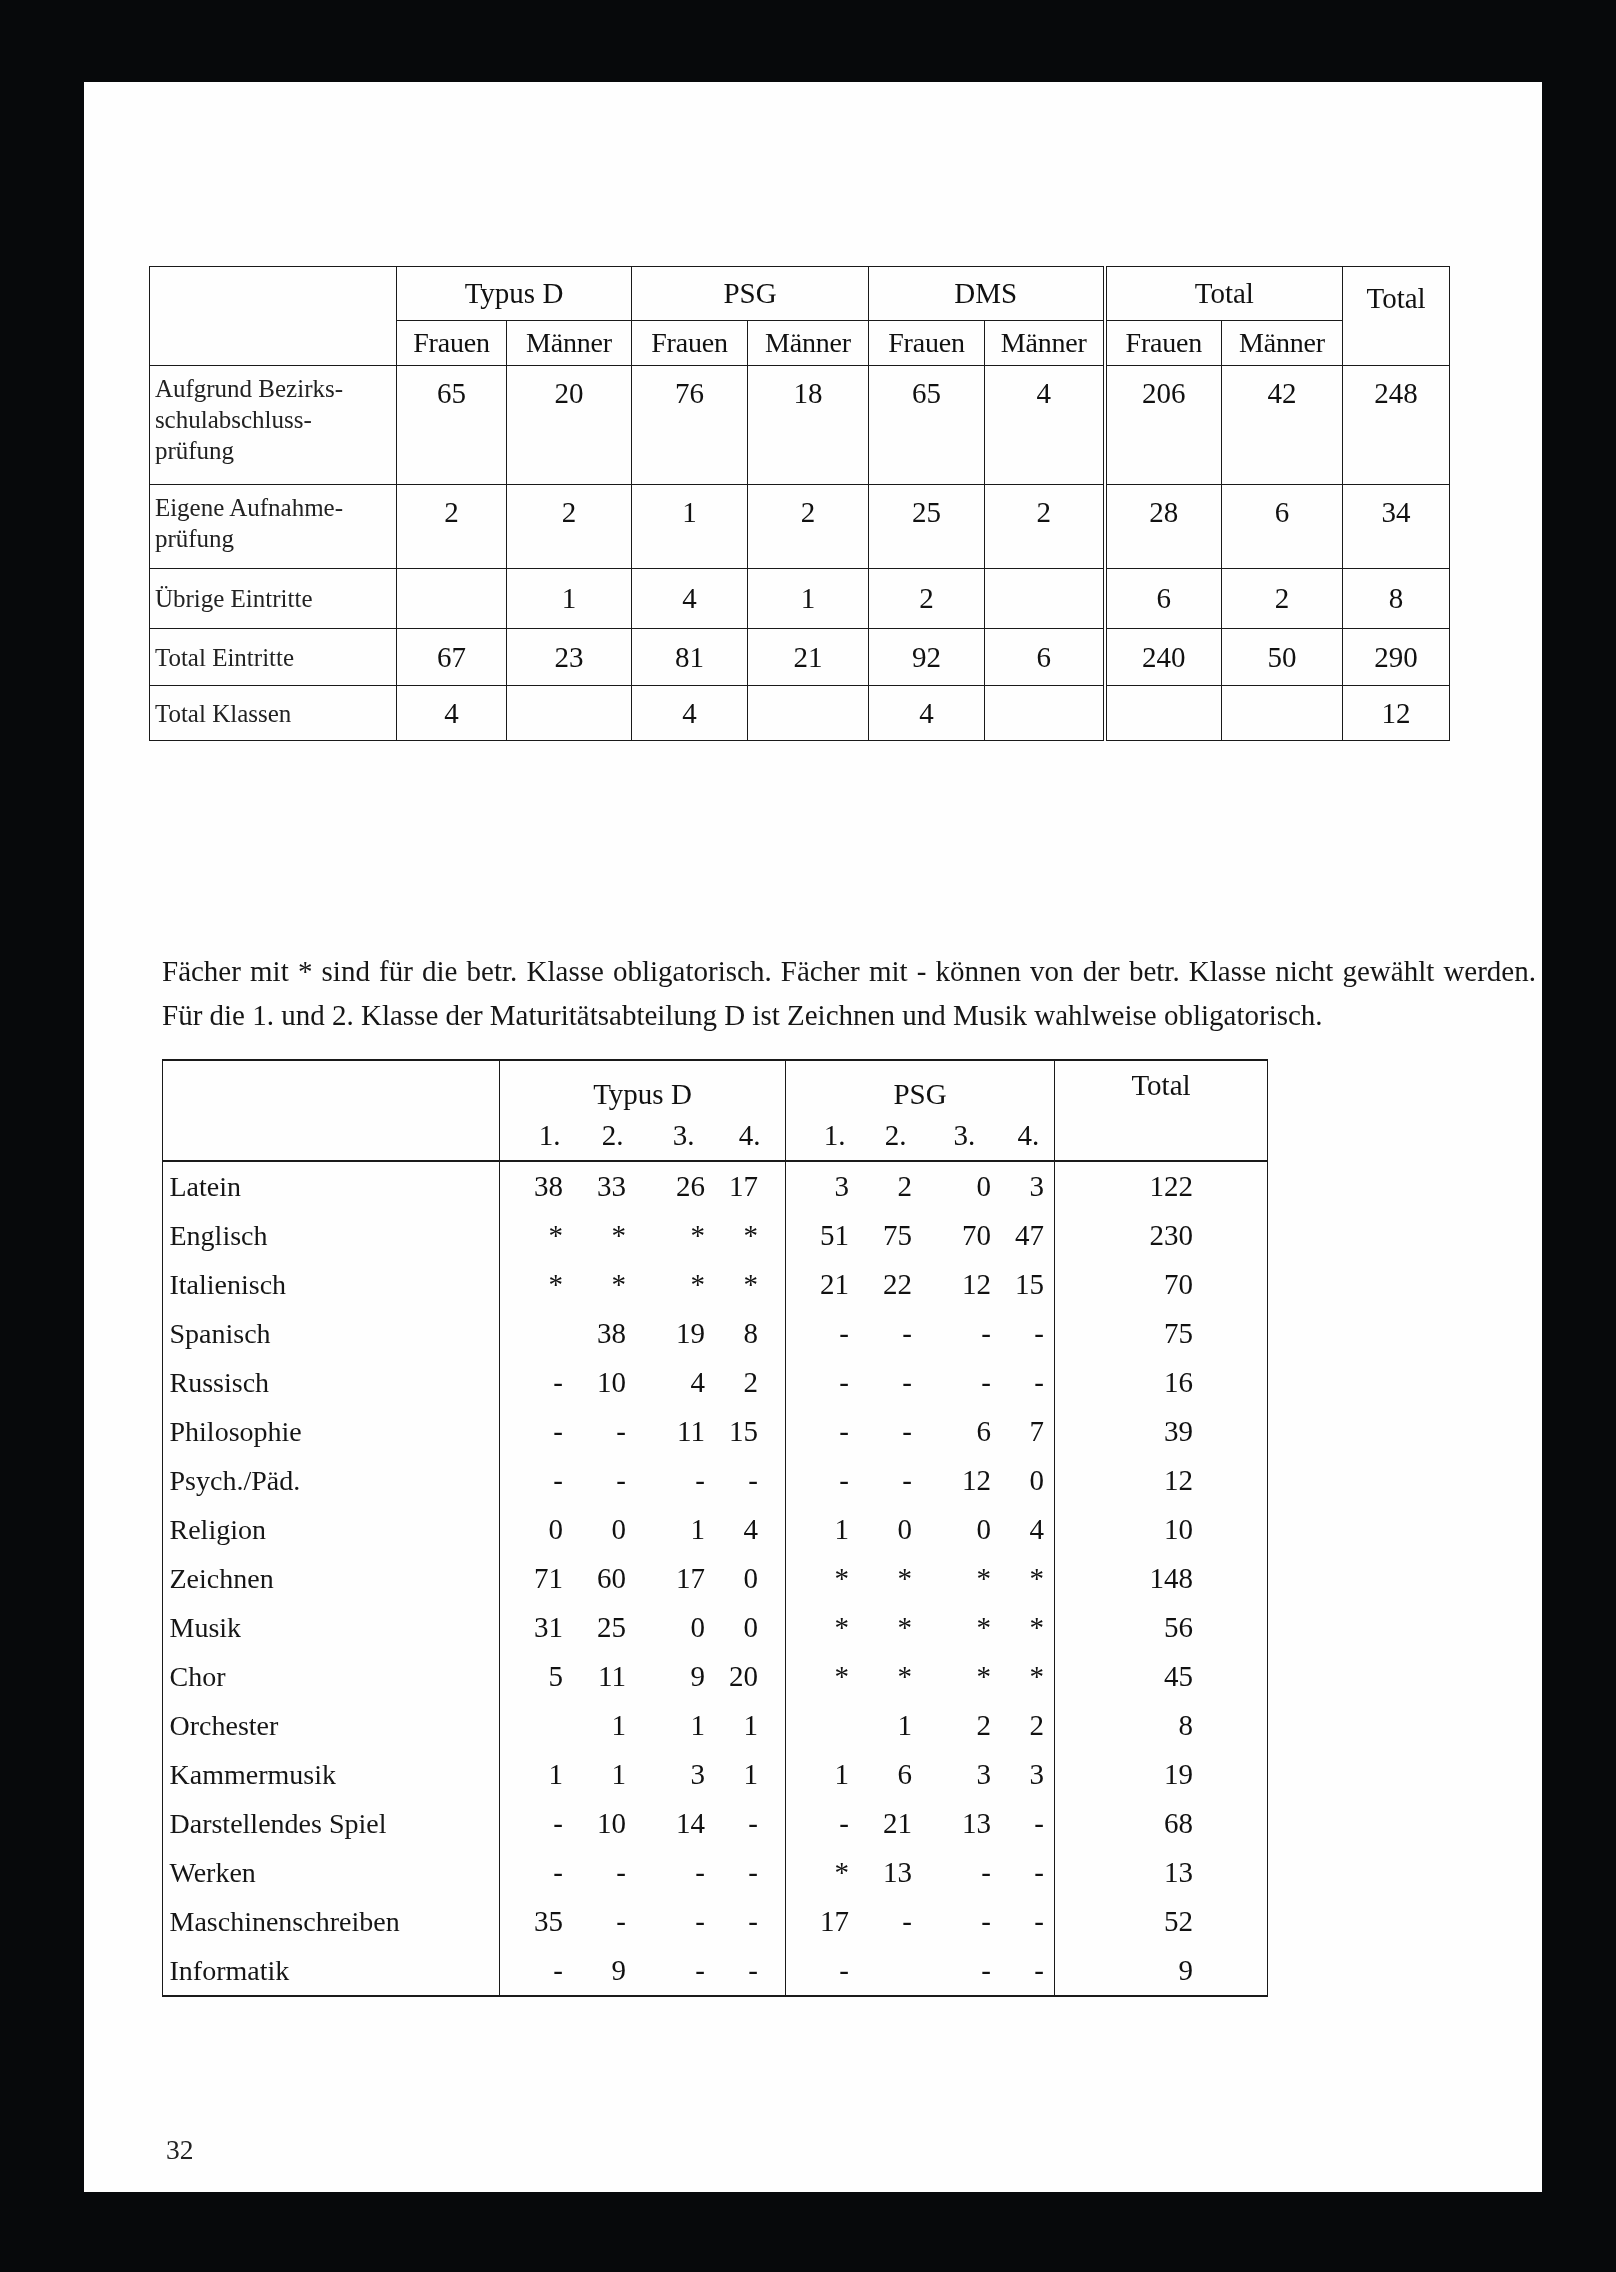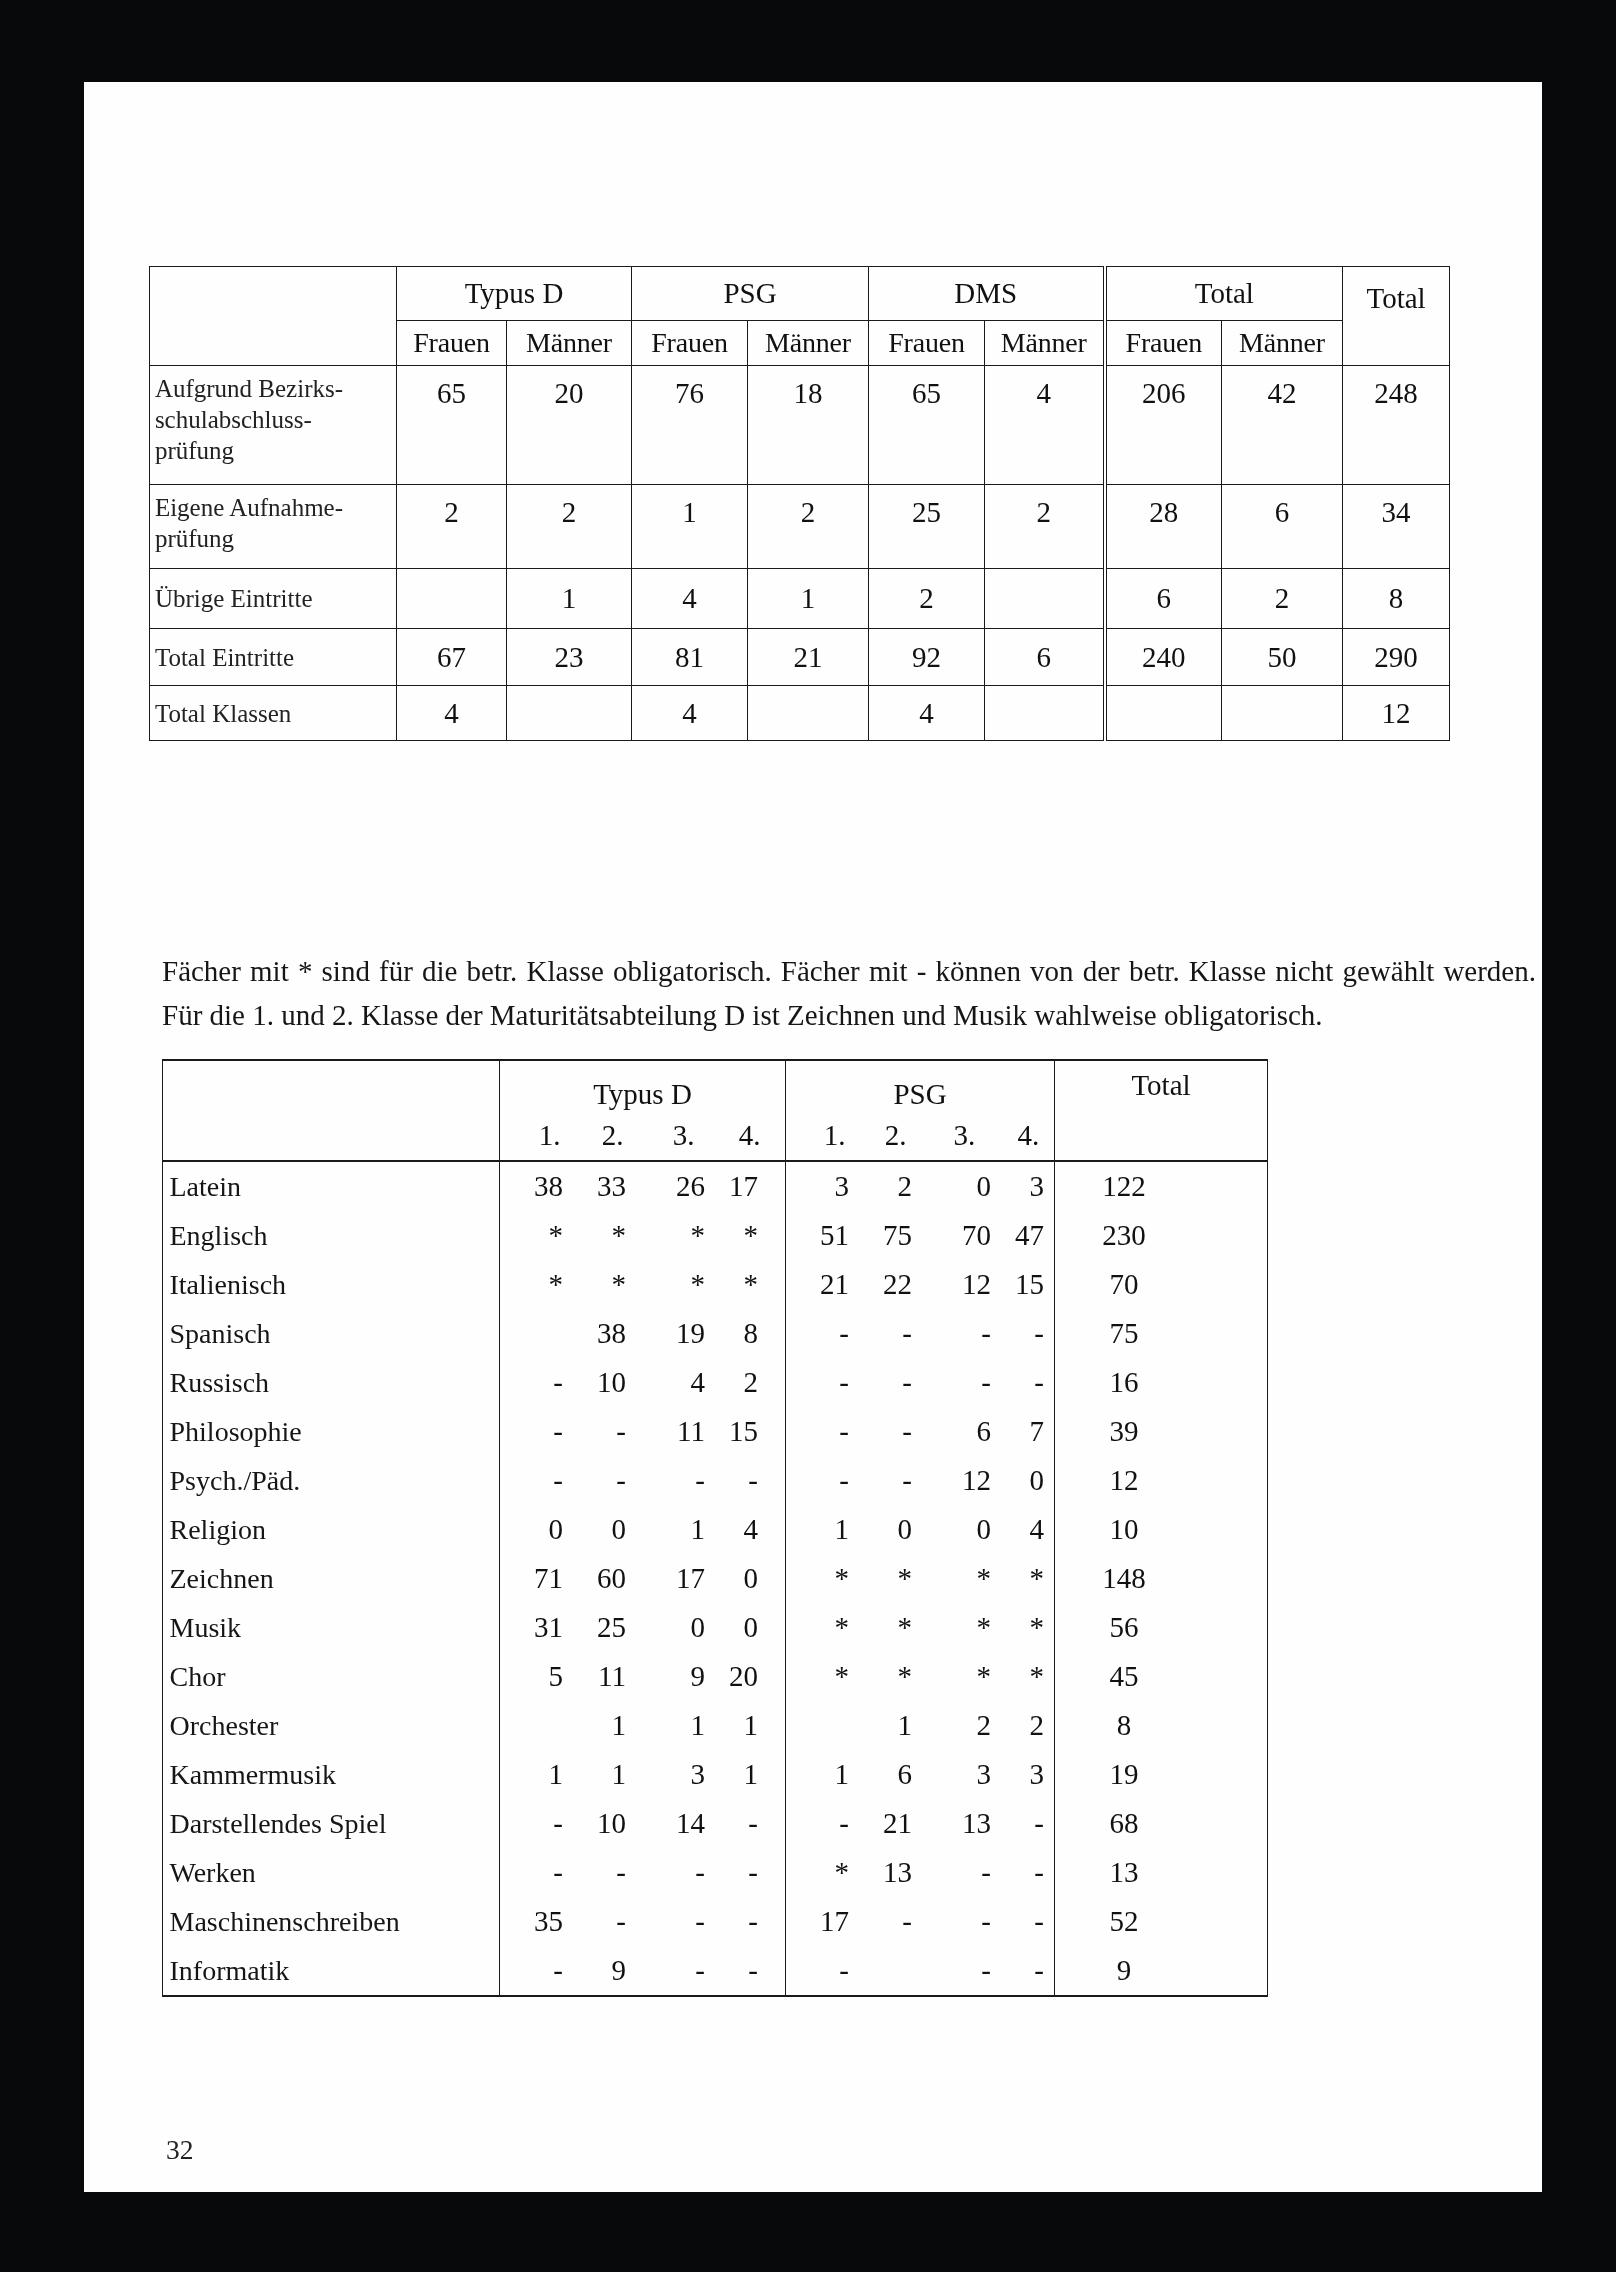--- a/index.html
+++ b/index.html
@@ -52,21 +52,21 @@
   .cls-row { display:flex; justify-content:flex-start; padding-left:18px; }
   .cls-row span, .vals span { display:inline-block; text-align:center; }
   .cls-row span:nth-child(1), .vals span:nth-child(1) { width:63px; }
   .cls-row span:nth-child(2), .vals span:nth-child(2) { width:63px; }
   .cls-row span:nth-child(3), .vals span:nth-child(3) { width:79px; }
   .cls-row span:nth-child(4), .vals span:nth-child(4) { width:53px; }
   .cls-row span { text-align:center; }
   table.t2 td.subj { height:49px; padding-left:6.5px; vertical-align:middle; font-size:28px; color:#161616; }
   .vals { display:flex; padding-left:9.7px; }
   .vals span { text-align:right; padding-right:9.7px; box-sizing:border-box; }
-  table.t2 td.tot { text-align:center; padding-right:74px; vertical-align:middle; }
+  table.t2 td.tot { text-align:right; padding-right:74px; vertical-align:middle; }
   table.t2 th.tot-h { vertical-align:top; padding-top:8px; text-align:center; }
 </style>
 </head>
 <body>
 
 <div class="page">
 
 
   <table class="t1">
     <colgroup>

